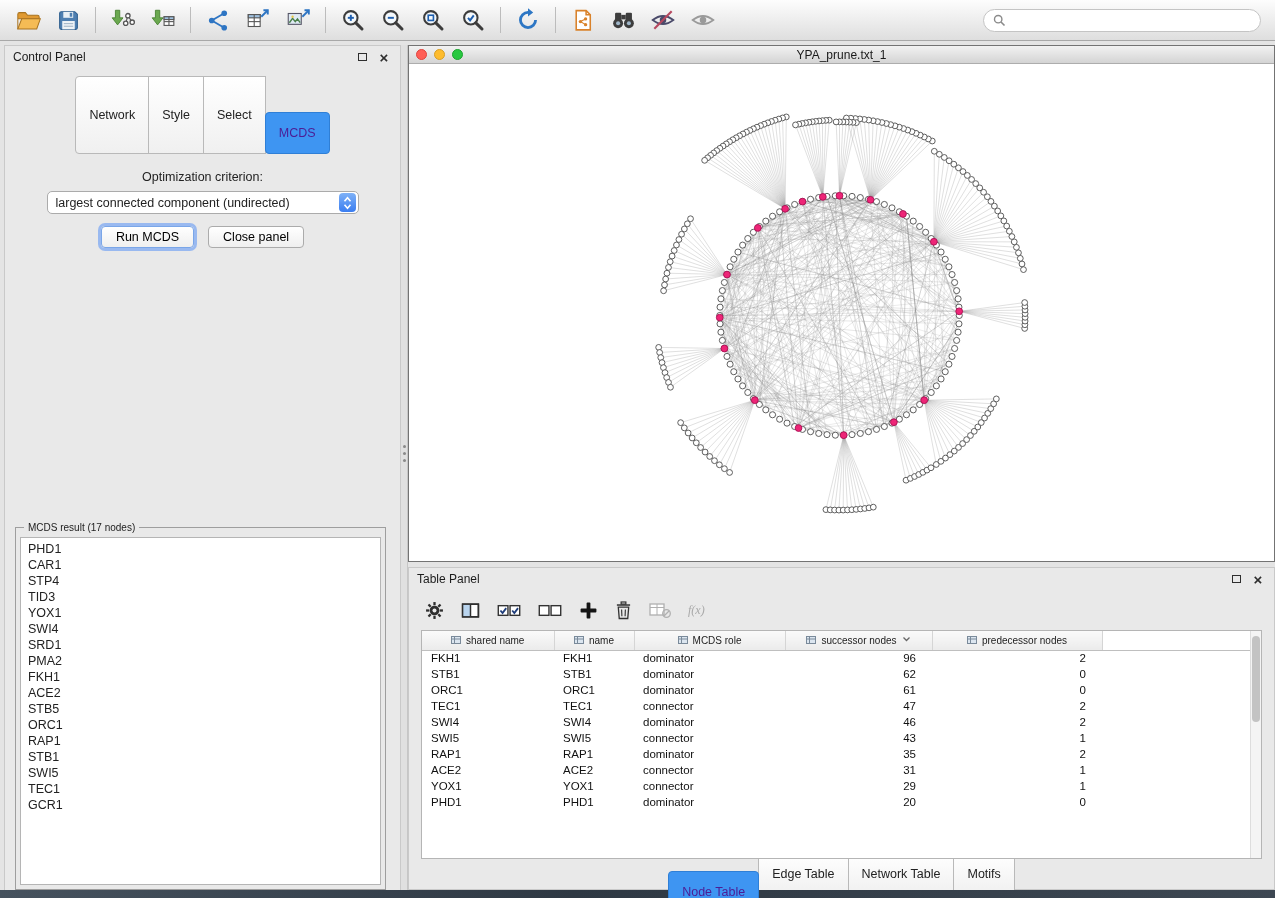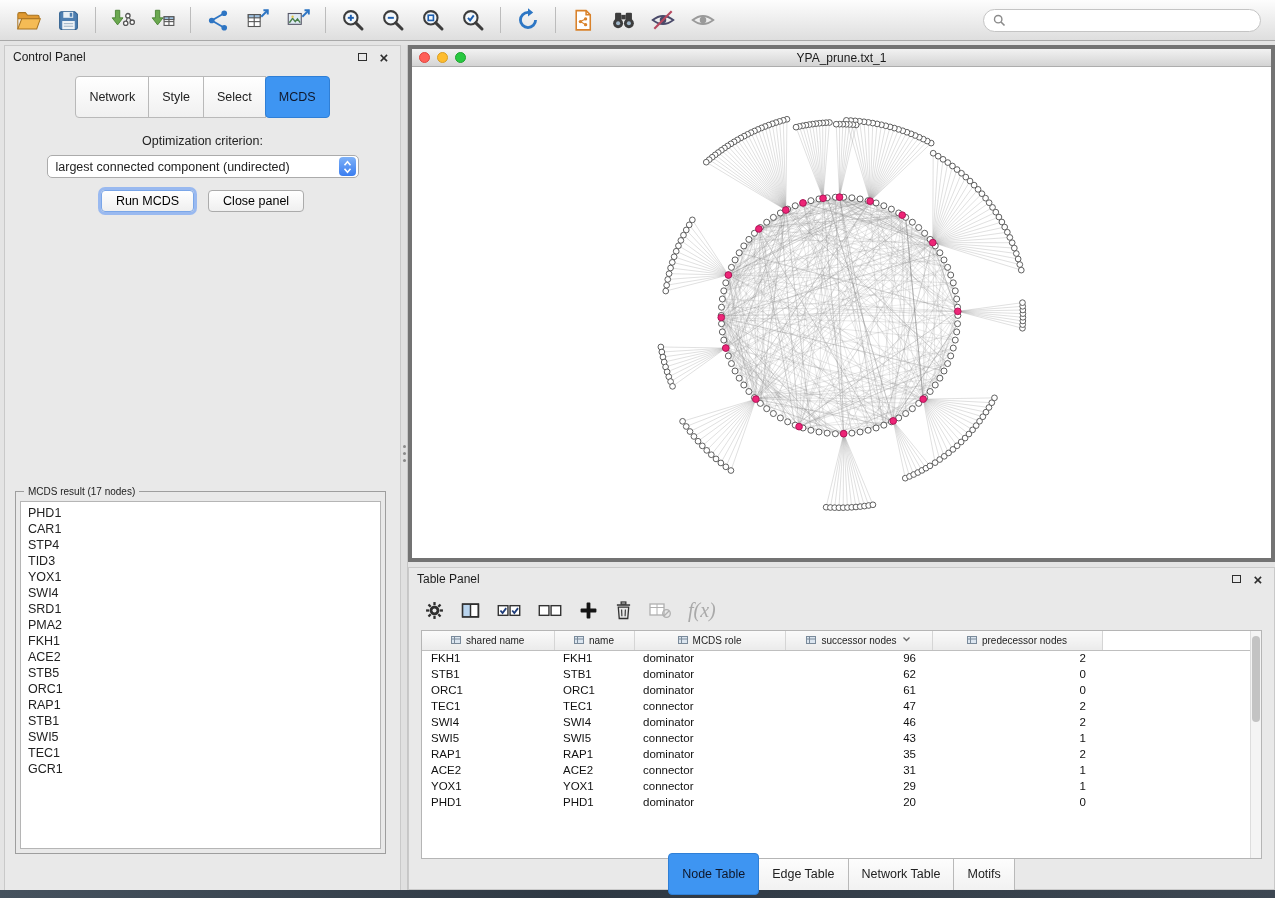--- a/index.html
+++ b/index.html
@@ -22,54 +22,54 @@
   .control-panel{width:397px;flex:0 0 397px;background:#e9e9e9;display:flex;flex-direction:column;border:1px solid #c9c9c9;border-bottom:none;}
   .panel-header{height:22px;flex:0 0 22px;display:flex;align-items:center;padding:0 8px;font-size:12px;color:#1c1c1c;}
   .panel-header .spacer{flex:1;}
   .ph-btn{width:16px;height:16px;display:flex;align-items:center;justify-content:center;margin-left:6px;cursor:default;}
   .float-glyph{display:inline-block;width:9px;height:8px;border:1.6px solid #2e2e2e;}
   .x-glyph{font-size:15px;font-weight:bold;color:#2e2e2e;line-height:1;}
   .tabs{display:flex;justify-content:center;padding-top:8px;}
   .tab{font-size:12.5px;padding:13px 13px;background:linear-gradient(#ffffff,#f0f0f0);border:1px solid #b9b9b9;margin-left:-1px;color:#222;font-family:"Liberation Sans",sans-serif;cursor:default;}
   .tab:first-child{border-radius:4px 0 0 4px;margin-left:0;}
   .tab:last-child{border-radius:0 4px 4px 0;}
-  .tab.active{background:#3e95f2;border-color:#2f7fd6;color:#0f172a;border-radius:4px;position:relative;z-index:1;}
+  .tab.active{background:#3e95f2;border-color:#2f7fd6;color:#4c1d95;border-radius:4px;position:relative;z-index:1;margin-top:36px;}
   .opt-label{text-align:center;margin-top:16px;font-size:12.5px;}
   .dropdown{width:312px;height:23px;margin:7px auto 0;background:#fff;border:1px solid #ababab;border-radius:5px;display:flex;align-items:center;padding-left:8px;font-size:12.5px;cursor:default;}
   .dropdown .dd-value{flex:1;white-space:nowrap;overflow:hidden;}
   .stepper{width:17px;height:19px;flex:0 0 17px;background:linear-gradient(#7eb1f7,#3a7df0);border-radius:4px;display:flex;align-items:center;justify-content:center;margin-right:2px;}
   .btn-row{display:flex;justify-content:center;gap:14px;margin-top:12px;}
   .btn{height:22px;padding:0 14px;font-size:12.5px;background:linear-gradient(#ffffff,#efefef);border:1px solid #ababab;border-radius:4px;font-family:"Liberation Sans",sans-serif;cursor:default;}
   .btn.focus-ring{box-shadow:0 0 0 3px rgba(110,160,245,.65);border-color:#7aa6e8;}
   .result-box{margin:274px 14px 0 10px;height:368px;border:1px solid #9e9e9e;padding:4px;}
   .result-box legend{font-size:10px;padding:0 4px;margin-left:4px;}
   .result-list{height:348px;background:#fff;border:1px solid #b5b5b5;overflow:hidden;padding:3px 0 0 7px;}
   .result-item{font-size:12.5px;line-height:16px;}
 
   
   .splitter{width:7px;flex:0 0 7px;background:#e0e0e0;border-right:1px solid #c6c6c6;}
   .grip{width:3px;height:3px;border-radius:50%;background:#8a8a8a;box-shadow:0 7px 0 #8a8a8a,0 14px 0 #8a8a8a;margin:400px auto 0;}
 
   
   .right-col{flex:1;display:flex;flex-direction:column;min-width:0;}
-  .network-window{height:517px;flex:0 0 517px;background:#c2410c;border:4px solid #737373;display:flex;flex-direction:column;}
+  .network-window{height:517px;flex:0 0 517px;background:#c2410c;border:1px solid #737373;display:flex;flex-direction:column;}
   .net-titlebar{height:18px;flex:0 0 18px;background:linear-gradient(#f2f2f2,#d4d4d4);border-bottom:1px solid #adadad;display:flex;align-items:center;padding:0 7px;position:relative;}
   .tl{width:11px;height:11px;border-radius:50%;margin-right:7px;flex:0 0 11px;}
   .tl.red{background:#ff5f57;border:1px solid #e0443e;}
   .tl.yellow{background:#febc2e;border:1px solid #d89e24;}
   .tl.green{background:#28c840;border:1px solid #1da32f;}
   .net-title{position:absolute;left:70px;right:70px;text-align:center;font-size:12px;color:#1a1a1a;}
   .net-canvas{flex:1;min-height:0;}
   .net-canvas svg{width:100%;height:100%;display:block;background:#fff;}
 
   
   .table-panel{flex:1;margin-top:5px;background:#e9e9e9;border:1px solid #c9c9c9;display:flex;flex-direction:column;min-height:0;}
   .table-toolbar{height:40px;flex:0 0 40px;display:flex;align-items:center;gap:17px;padding:0 16px;}
   .tt-btn{border:none;background:transparent;display:flex;align-items:center;cursor:default;}
-  .fx-label{font-family:"Liberation Serif",serif;font-style:italic;font-size:20px;color:#a9a9a9;}
+  .fx-label{font-family:"Liberation Serif",serif;font-style:italic;font-size:12px;color:#a9a9a9;}
   .table-wrap{flex:1;margin:0 12px;background:#fff;border:1px solid #b5b5b5;position:relative;overflow:hidden;min-height:0;}
   table{border-collapse:collapse;width:calc(100% - 11px);table-layout:fixed;}
   thead th{height:19px;background:linear-gradient(#fafafa,#ebebeb);border-right:1px solid #d5d5d5;border-bottom:1px solid #bfbfbf;font-weight:normal;padding:0;}
   thead th.filler{background:#fff;border-right:none;}
   .th-inner{display:flex;align-items:flex-start;justify-content:center;gap:5px;font-size:10px;color:#222;}
   tbody tr{height:16px;}
   tbody td{font-size:11.5px;color:#111;white-space:nowrap;overflow:hidden;}
   td.cell-text{padding-left:9px;}
   td.cell-num{text-align:right;padding-right:16px;}
   .table-scroll{position:absolute;top:0;right:0;bottom:0;width:11px;background:#f4f4f4;border-left:1px solid #ddd;}

